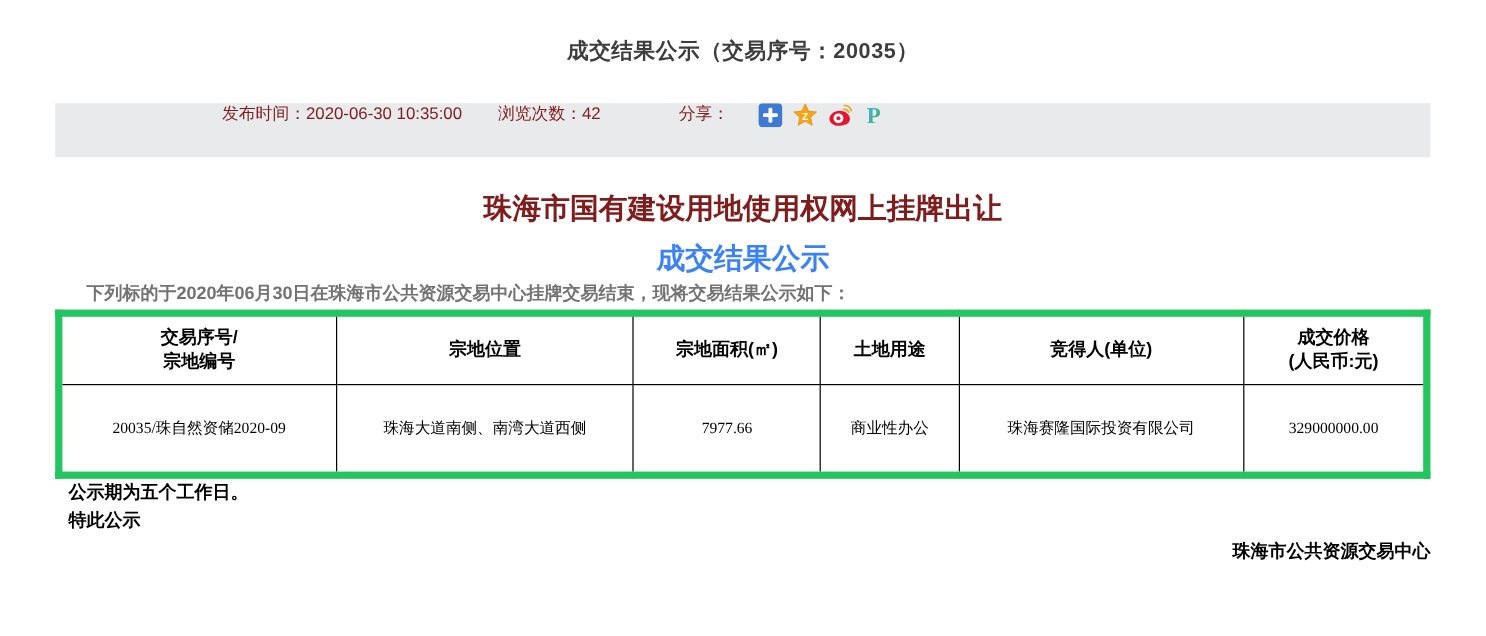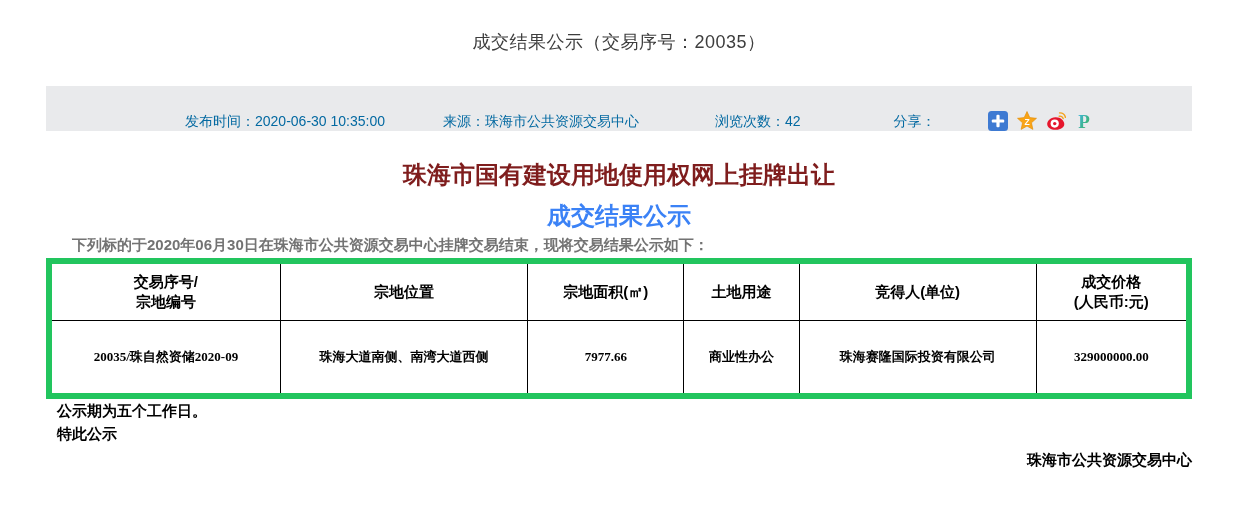--- a/index.html
+++ b/index.html
@@ -2,26 +2,26 @@
 <html><head>
 <meta charset="utf-8">
 <style>
   html,body{margin:0;padding:0;}
   body{
     width:1238px;height:530px;background:#ffffff;overflow:hidden;
     font-family:"Liberation Sans", sans-serif;color:#000;
   }
   .page-title{
     margin:0;padding-top:30px;text-align:center;
-    font-size:18px;font-weight:normal;color:#3d3d3d;letter-spacing:.5px;
+    font-size:18px;font-weight:bold;color:#3d3d3d;letter-spacing:.5px;
   }
   .meta-bar{
     margin:32px auto 0;width:1146px;height:45px;background:#e9eaec;
-    display:flex;align-items:flex-end;box-sizing:border-box;padding-left:139px;
-    font-size:14px;color:#0369a1;gap:28px;
+    display:flex;align-items:flex-start;box-sizing:border-box;padding-left:139px;
+    font-size:14px;color:#7f1d1d;
   }
   .meta-item{white-space:nowrap;}
   .mi-publish{margin-right:30px;}
   .mi-source{margin-right:48px;}
   .mi-views{margin-right:65px;}
   .share-label{margin-right:24px;}
   .share-icons{display:flex;align-items:center;gap:9px;}
   .share-icon{width:20px;height:20px;display:inline-block;cursor:pointer;}
   .share-icon svg{width:20px;height:20px;display:block;}
   .doc-h1{margin:29px 0 0;text-align:center;font-size:24px;font-weight:bold;color:#7f1d1d;line-height:29px;}
@@ -29,34 +29,33 @@
   .intro{margin:5px 46px 0;font-size:15px;font-weight:bold;color:#737373;text-indent:26px;line-height:20px;}
   table.result{
     margin:3px auto 0;width:1146px;border-collapse:collapse;
     border:6px solid #22c55e;table-layout:fixed;
   }
   table.result th,table.result td{
     border:1px solid #000;text-align:center;vertical-align:middle;padding:2px 6px;
     overflow:hidden;
   }
   table.result th{height:52px;font-size:15px;font-weight:bold;white-space:pre-line;line-height:1.35;}
-  table.result td{height:68px;font-size:13px;font-weight:bold;font-family:"Liberation Serif", serif;}
+  table.result td{height:68px;font-size:13px;font-weight:normal;font-family:"Liberation Serif", serif;}
   .note{margin:0 0 0 57px;font-size:15px;font-weight:bold;line-height:23px;}
   .note-first{}
   .signature{width:1146px;margin:3px auto 0;text-align:right;font-size:15px;font-weight:bold;line-height:23px;}
   .signature p{margin:0;}
 </style>
 </head>
 <body>
 
 <h1 class="page-title">成交结果公示（交易序号：20035）</h1>
 
 <div class="meta-bar">
   <span class="meta-item mi-publish"><span>发布时间：</span><span>2020-06-30 10:35:00</span></span>
-  <span class="meta-item mi-source"><span>来源：</span><span>珠海市公共资源交易中心</span></span>
   <span class="meta-item mi-views"><span>浏览次数：</span><span>42</span></span>
   <span class="meta-item share-label">分享：</span>
   <span class="share-icons">
     <span class="share-icon">
       <svg viewBox="0 0 20 20" aria-hidden="true">
         <rect x="0" y="0" width="20" height="20" rx="3.5" fill="#3e7ad2"></rect>
         <rect x="8.4" y="3.8" width="3.2" height="12.4" rx="1.2" fill="#ffffff"></rect>
         <rect x="3.8" y="8.4" width="12.4" height="3.2" rx="1.2" fill="#ffffff"></rect>
       </svg>
     </span>

